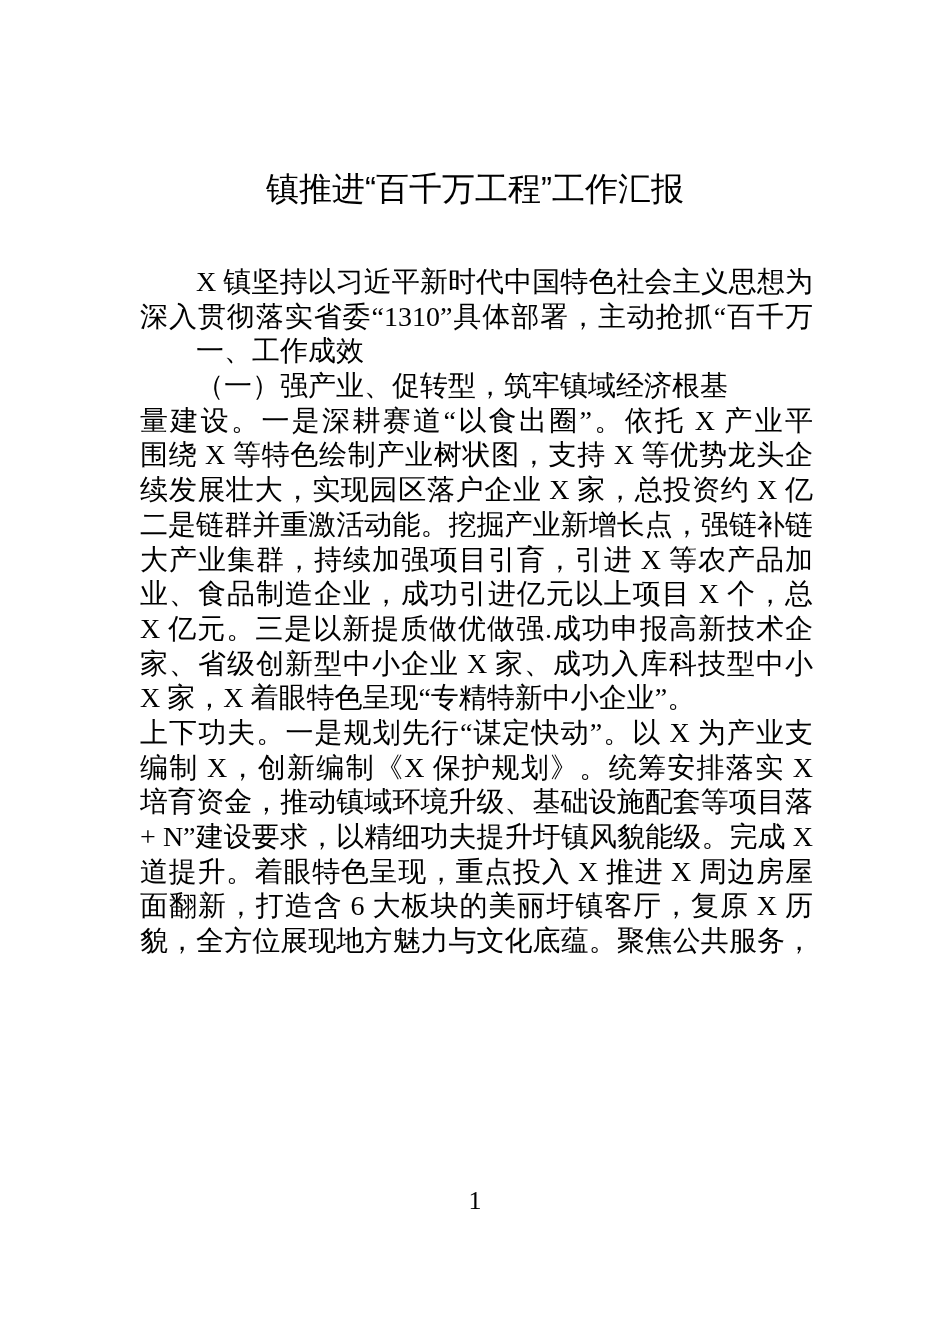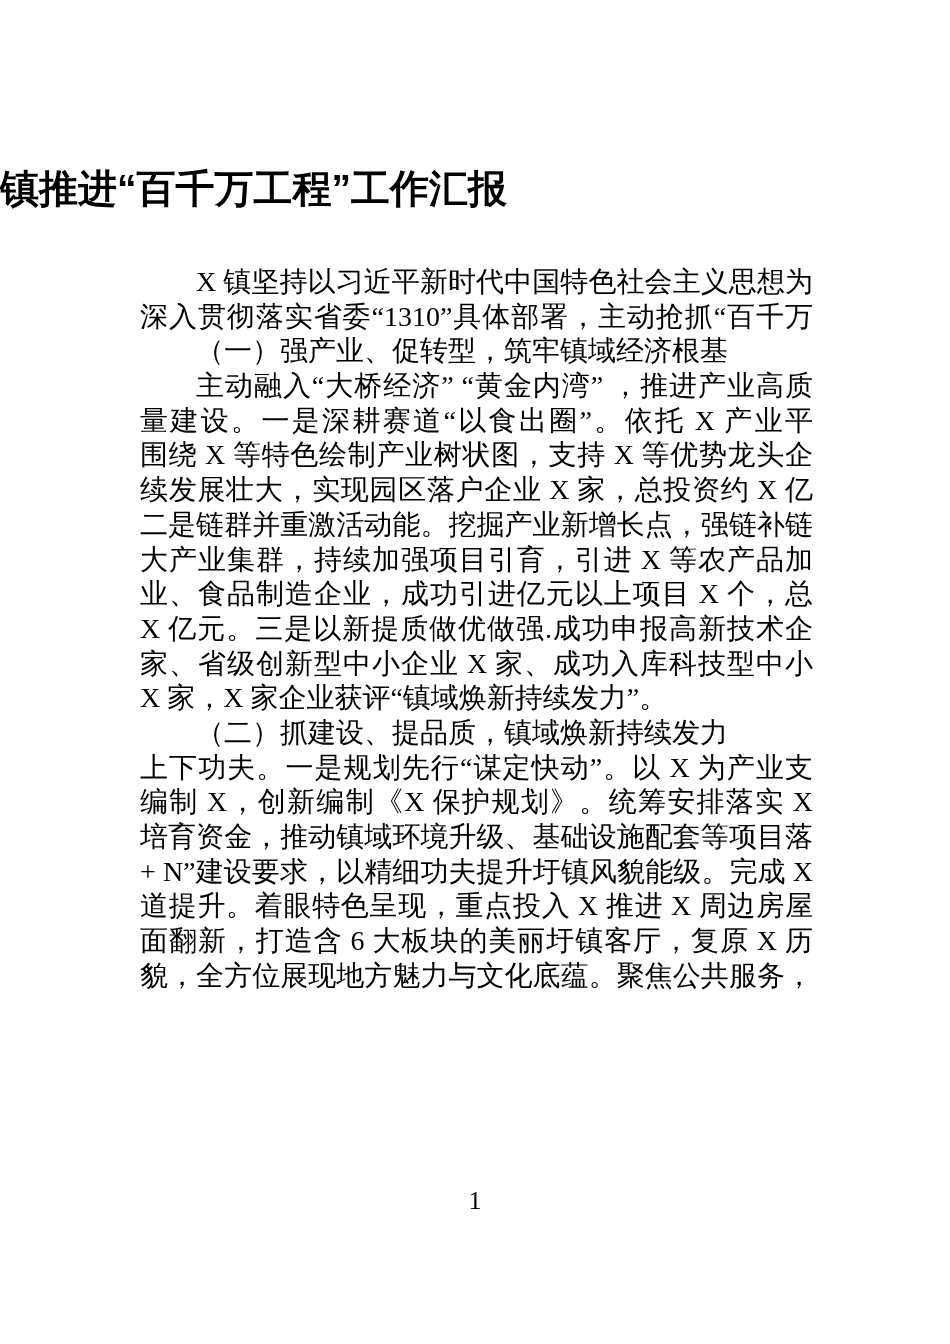--- a/index.html
+++ b/index.html
@@ -15,23 +15,24 @@
     color: #000000;
     font-family: "Liberation Serif", serif;
     overflow: hidden;
   }
   .doc-title {
     position: absolute;
     top: 166px;
     left: 0;
     width: 100%;
     margin: 0;
+    text-align: center;
     font-family: "Liberation Sans", sans-serif;
-    font-weight: 700;
-    font-size: 39px;
+    font-weight: 400;
+    font-size: 33px;
     line-height: 46px;
     color: #000000;
     white-space: nowrap;
   }
   .doc-body {
     position: absolute;
     top: 265px;
     left: 140px;
     width: 673px;
     font-size: 28px;
@@ -64,32 +65,31 @@
 </style>
 </head>
 <body>
 
 <div class="page">
   <h1 class="doc-title">镇推进“百千万工程”工作汇报</h1>
 
   <div class="doc-body">
       <div class="line indent justify">X 镇坚持以习近平新时代中国特色社会主义思想为指导，</div>
       <div class="line justify">深入贯彻落实省委“1310”具体部署，主动抢抓“百千万工</div>
+      <div class="line indent">一、工作成效</div>
       <div class="line indent">（一）强产业、促转型，筑牢镇域经济根基</div>
-      <div class="line indent justify">主动融入“大桥经济” “黄金内湾” ，推进产业高质</div>
       <div class="line justify">量建设。一是深耕赛道“以食出圈”。依托 X 产业平台，</div>
       <div class="line justify">围绕 X 等特色绘制产业树状图，支持 X 等优势龙头企业持</div>
       <div class="line justify">续发展壮大，实现园区落户企业 X 家，总投资约 X 亿元。</div>
       <div class="line justify">二是链群并重激活动能。挖掘产业新增长点，强链补链壮</div>
       <div class="line justify">大产业集群，持续加强项目引育，引进 X 等农产品加工企</div>
       <div class="line justify">业、食品制造企业，成功引进亿元以上项目 X 个，总投资</div>
       <div class="line justify">X 亿元。三是以新提质做优做强.成功申报高新技术企业 X</div>
       <div class="line justify">家、省级创新型中小企业 X 家、成功入库科技型中小企业</div>
-      <div class="line">X 家，X 家企业获评“镇域焕新持续发力”。</div>
-      <div class="line indent">（二）抓建设、提品质，镇域焕新持续发力</div>
+      <div class="line">X 家，X 着眼特色呈现“专精特新中小企业”。</div>
       <div class="line justify">上下功夫。一是规划先行“谋定快动”。以 X 为产业支点，</div>
       <div class="line justify">编制 X，创新编制《X 保护规划》。统筹安排落实 X 万元</div>
       <div class="line justify">培育资金，推动镇域环境升级、基础设施配套等项目落成</div>
       <div class="line justify">+ N”建设要求，以精细功夫提升圩镇风貌能级。完成 X 通</div>
       <div class="line justify">道提升。着眼特色呈现，重点投入 X 推进 X 周边房屋外立</div>
       <div class="line justify">面翻新，打造含 6 大板块的美丽圩镇客厅，复原 X 历史面</div>
       <div class="line justify">貌，全方位展现地方魅力与文化底蕴。聚焦公共服务，提</div>
     </div>
 
   <div class="page-number">1</div>

